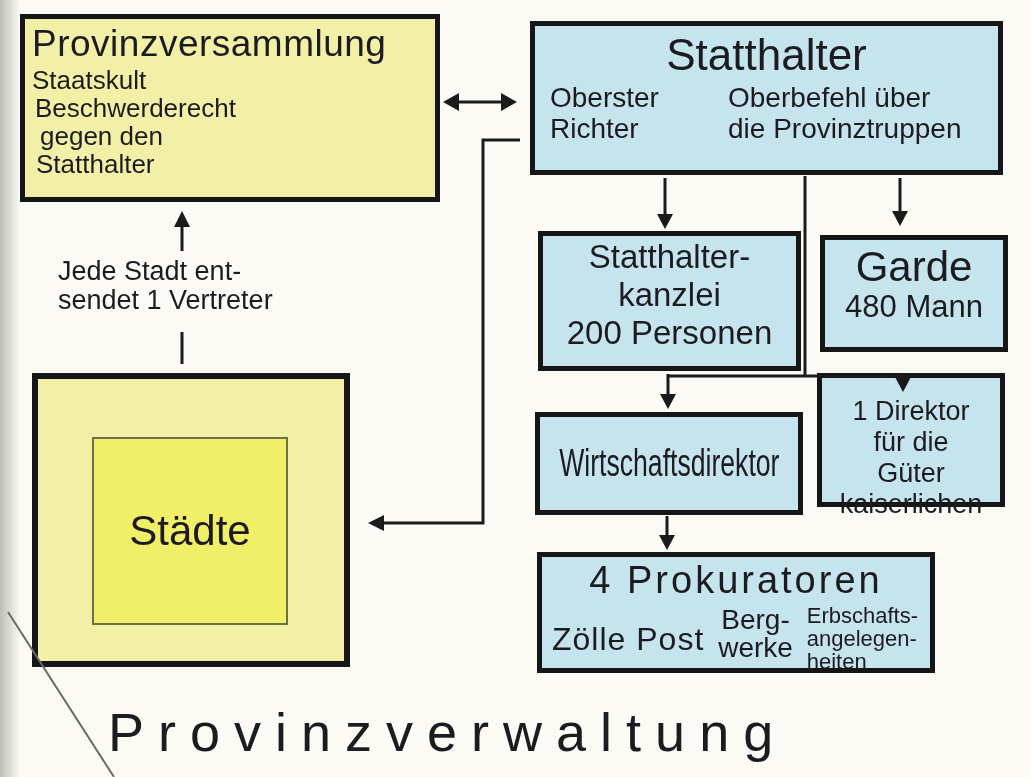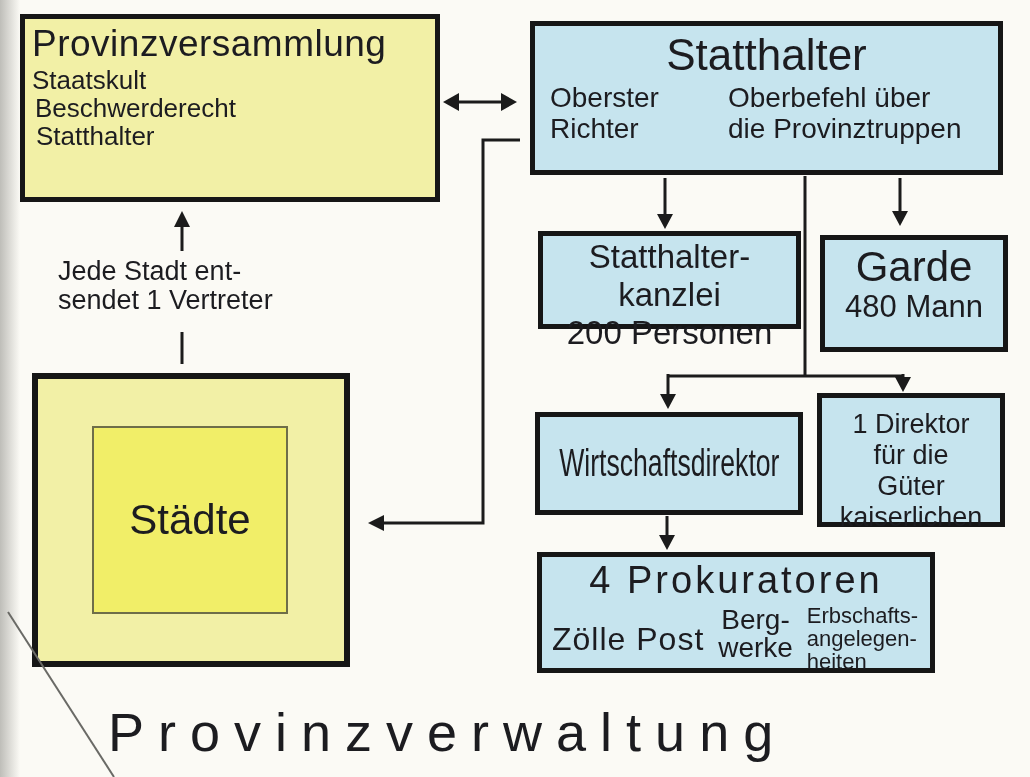--- a/index.html
+++ b/index.html
@@ -37,48 +37,48 @@
 
   
   .b-statthalter{left:530px;top:21px;width:473px;height:154px;padding-top:4px;}
   .b-statthalter .ttl{font-size:44px;line-height:50px;text-align:center;}
   .roles{display:flex;margin-top:2px;padding-left:15px;}
   .role{font-size:28px;line-height:31px;}
   .role.r1{width:178px;}
   .role.r2{flex:1;}
 
   
-  .b-kanzlei{left:538px;top:231px;width:263px;height:98px;padding-top:2px;text-align:center;}
+  .b-kanzlei{left:538px;top:231px;width:263px;height:140px;padding-top:2px;text-align:center;}
   .b-kanzlei .ln{font-size:33px;line-height:38px;}
 
   
   .b-garde{left:820px;top:235px;width:188px;height:117px;padding-top:3px;text-align:center;}
   .b-garde .ttl{font-size:42px;line-height:47px;}
   .b-garde .sub{font-size:31px;line-height:34px;}
 
   
   .b-wdir{left:535px;top:412px;width:268px;height:103px;display:flex;align-items:center;justify-content:center;}
   .b-wdir .ttl{font-size:38px;transform:scaleX(.70);white-space:nowrap;}
 
   
-  .b-direktor{left:817px;top:393px;width:188px;height:134px;padding-top:11px;text-align:center;}
+  .b-direktor{left:817px;top:373px;width:188px;height:134px;padding-top:18px;text-align:center;}
   .b-direktor .ln{font-size:27px;line-height:31px;}
 
   
   .b-prok{left:537px;top:552px;width:398px;height:121px;padding-top:2px;}
   .b-prok .ttl{font-size:38px;line-height:43px;text-align:center;letter-spacing:3px;}
   .prok-row{display:flex;justify-content:space-between;padding:0 12px 0 10px;}
   .prok-item1{font-size:32px;margin-top:19px;letter-spacing:1px;}
   .prok-item2{font-size:28px;line-height:28px;margin-top:4px;text-align:center;}
   .prok-item3{font-size:22px;line-height:23px;margin-top:2px;}
 
   
   .b-staedte{left:32px;top:373px;width:318px;height:294px;border-width:6px;}
   .staedte-inner{
-    position:absolute;left:54px;top:47px;width:196px;height:188px;
+    position:absolute;left:54px;top:58px;width:196px;height:188px;
     background:var(--yellow-inner);border:2px solid #6e6e49;
     display:flex;align-items:center;justify-content:center;
   }
   .staedte-inner .ttl{font-size:42px;}
 
   
   .jede-stadt{
     position:absolute;left:58px;top:257px;width:268px;text-align:left;
     font-size:27px;line-height:29px;
   }
@@ -98,20 +98,21 @@
 <body>
 
 <div class="page">
 
   <div class="page-edge-shadow"></div>
 
   <div class="box yellow b-versammlung">
     <div class="ttl">Provinzversammlung</div>
     <div class="ln pl1">Staatskult</div>
     <div class="ln pl2">Beschwerderecht</div>
+    <div class="ln pl3">gegen den</div>
     <div class="ln pl4">Statthalter</div>
   </div>
 
   <div class="box blue b-statthalter">
     <div class="ttl">Statthalter</div>
     <div class="roles">
       <div class="role r1">
         <div>Oberster</div>
         <div>Richter</div>
       </div>

